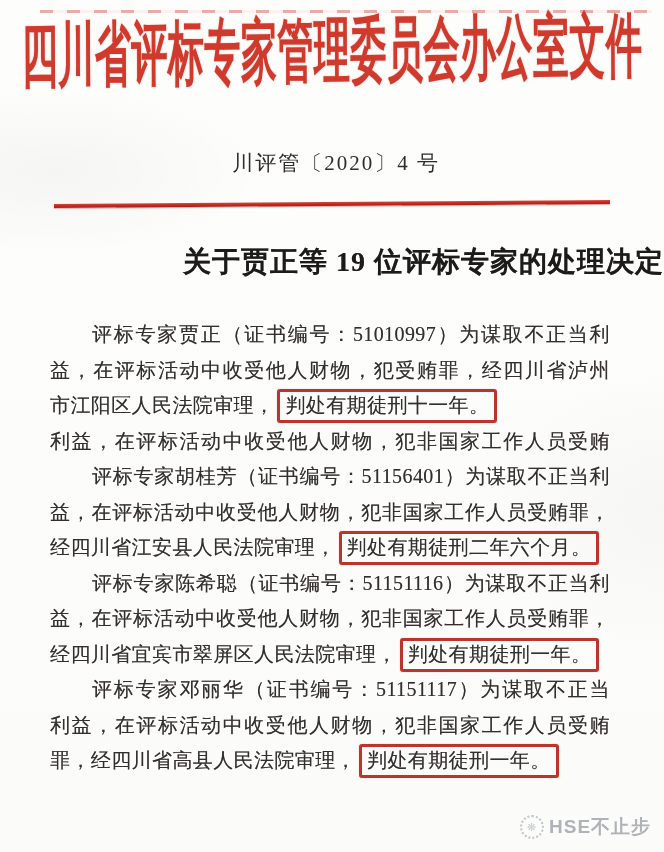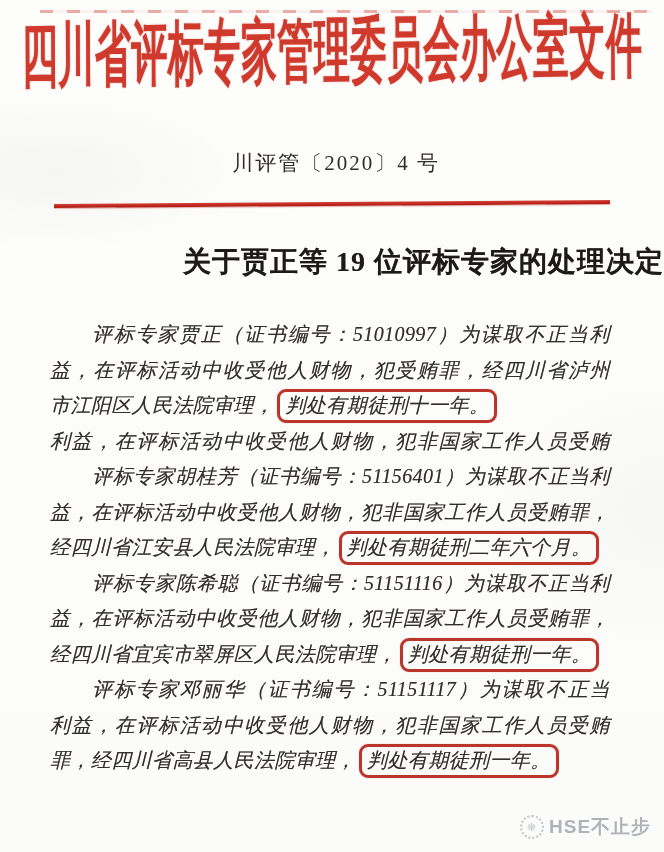--- a/index.html
+++ b/index.html
@@ -63,32 +63,32 @@
     letter-spacing:1px;
     text-shadow:0 0 0.5px rgba(0,0,0,0.55);
   }
   .body-text{
     position:absolute;top:317px;left:50px;width:560px;
     font-size:20px;
     color:var(--body-text);
     letter-spacing:0.4px;
     text-shadow:0 0 0.4px rgba(40,36,34,0.5);
   }
-  .para{margin:0;font-style:italic;}
+  .para{margin:0;}
   .line{
     height:35.5px;line-height:35.5px;
     text-align:justify;text-align-last:justify;
     white-space:nowrap;
   }
   .line.indent{text-indent:42px;}
   .line.last{text-align:left;text-align-last:left;}
   .sentence-box{
     display:inline-block;
     border:3px solid var(--box-red);
-    border-radius:9px;
+    border-radius:3px;
     padding:0 5px 1px 5px;
     margin-left:3px;
     line-height:27px;
     box-shadow:0 0 1px rgba(188,53,42,0.5);
   }
   .watermark{
     position:absolute;top:814px;left:520px;
     display:flex;align-items:center;gap:5px;
     color:var(--watermark-gray);
     opacity:0.9;

